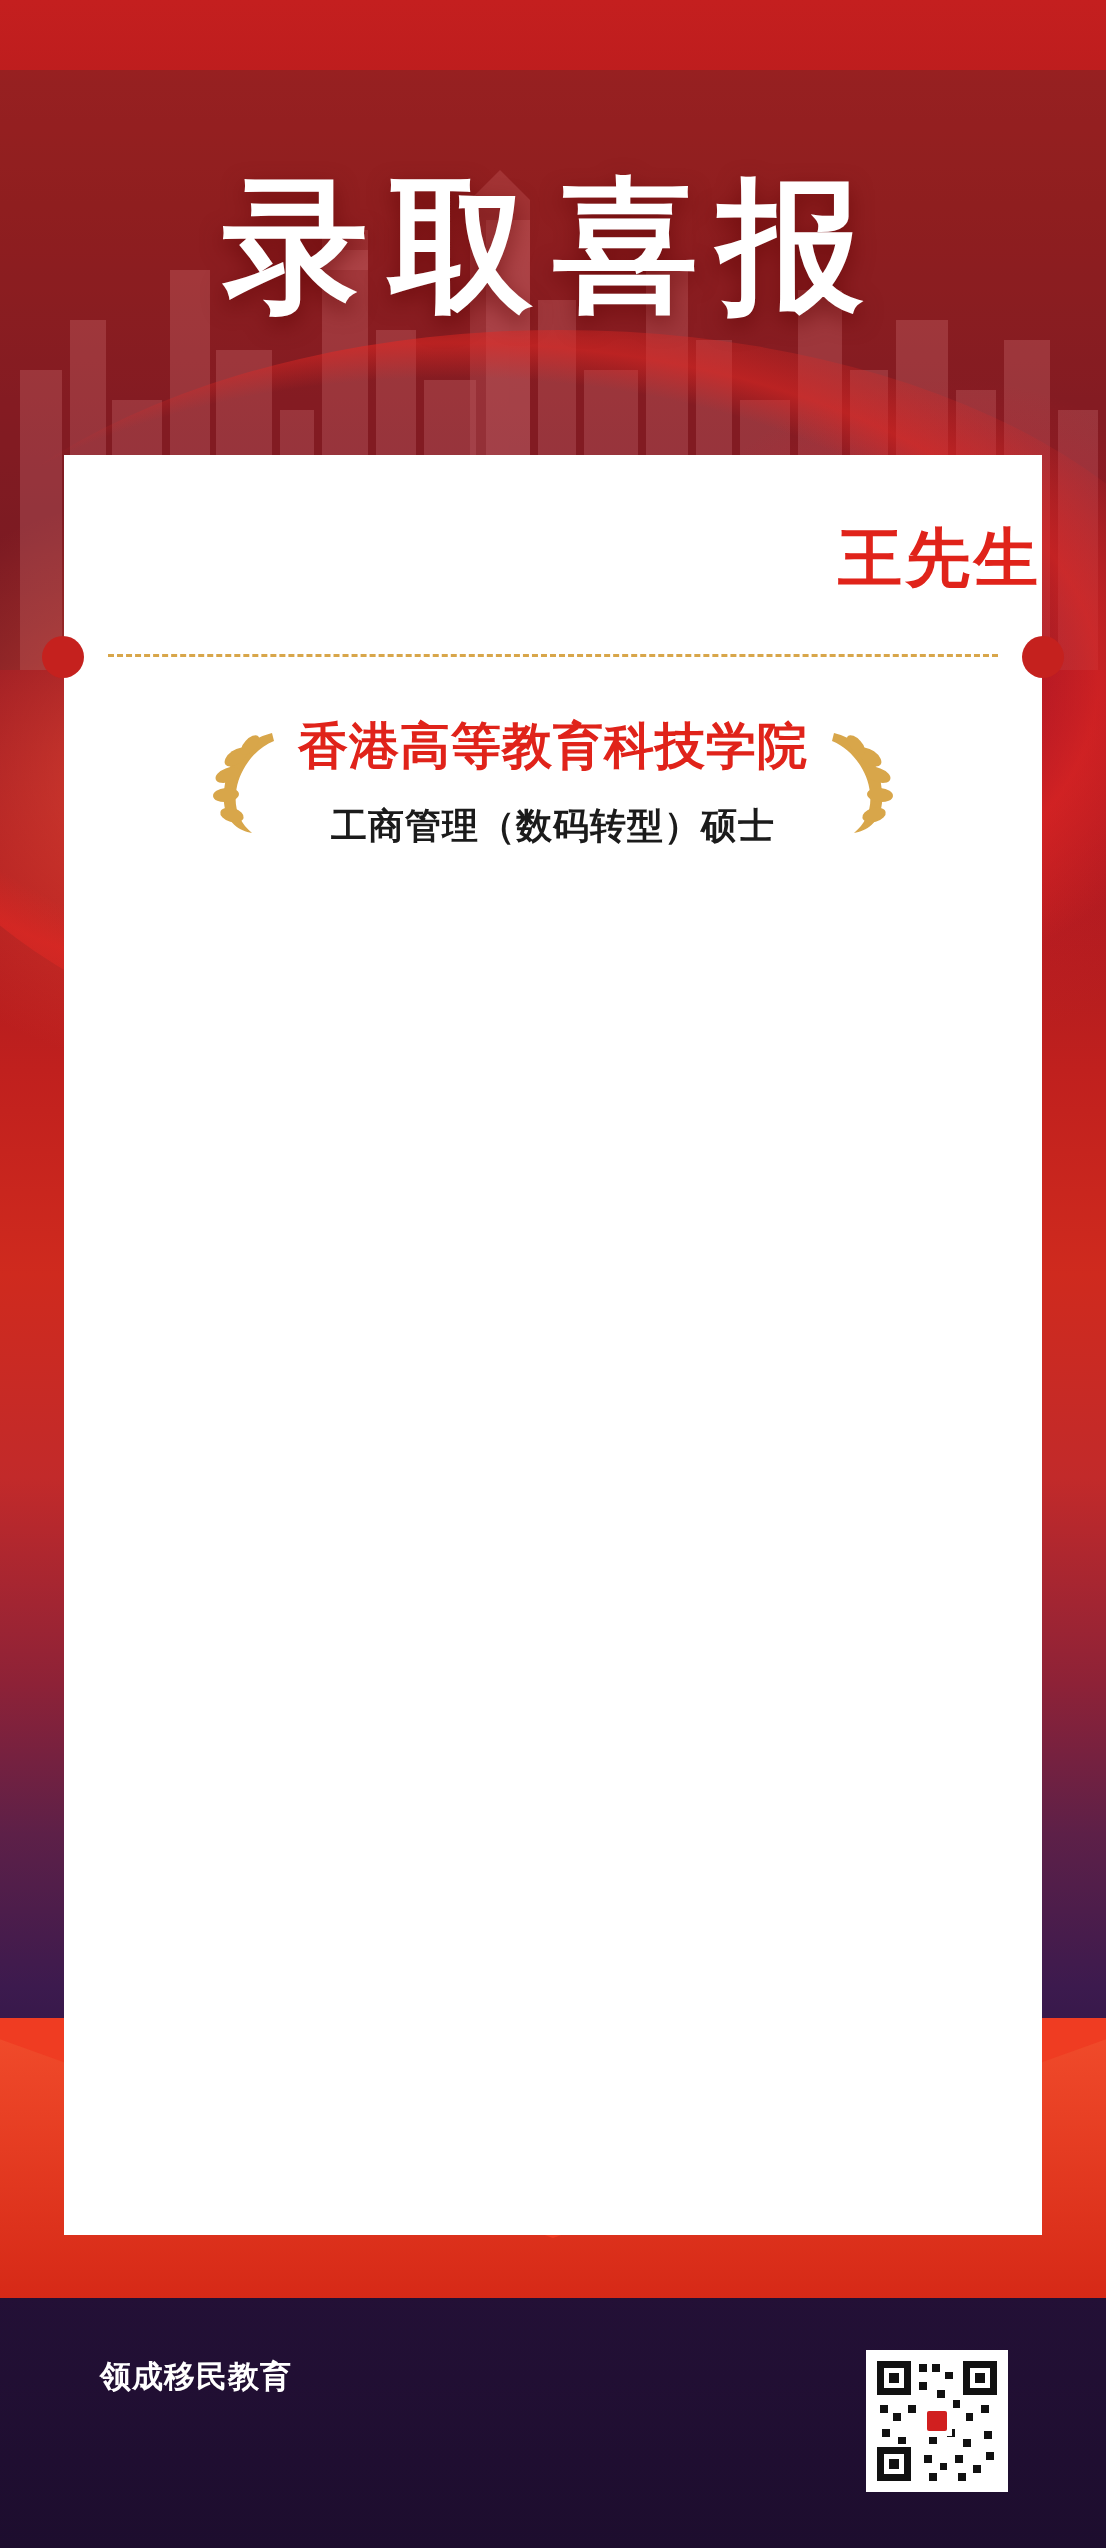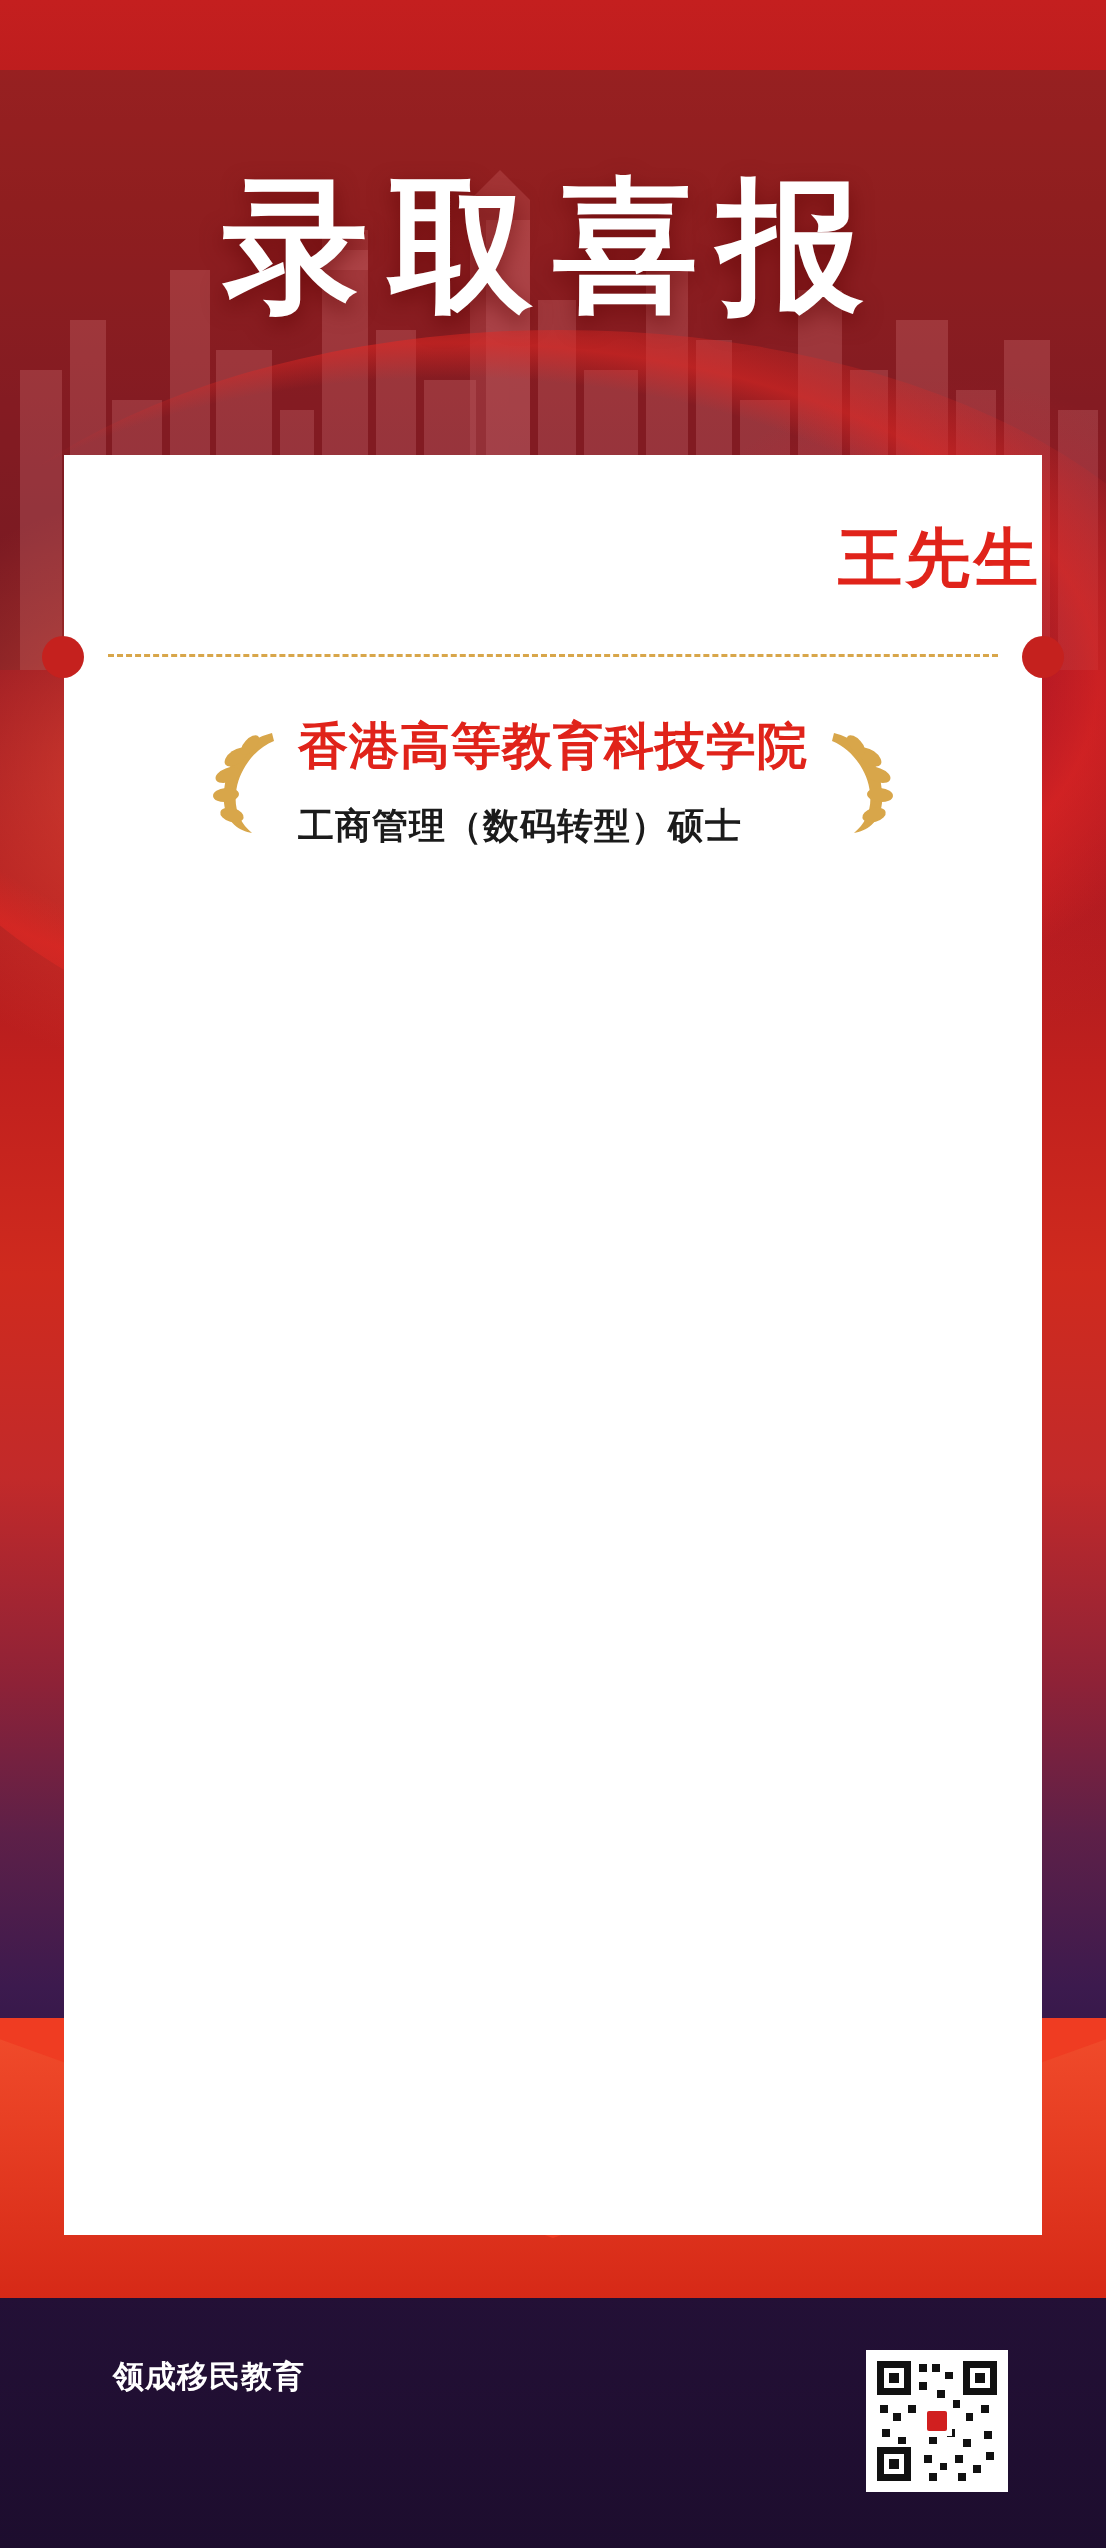--- a/index.html
+++ b/index.html
@@ -150,21 +150,21 @@
     display: flex;
     align-items: center;
     justify-content: center;
     gap: 18px;
   }
   .laurel {
     width: 70px; height: 110px;
     color: #d8a64a;
     flex: 0 0 auto;
   }
-  .school-names { text-align: left; }
+  .school-names { text-align: center; }
   .school-name {
     font-size: 50px;
     font-weight: bold;
     color: #e0231a;
     letter-spacing: 1px;
   }
   .program-name {
     margin-top: 22px;
     font-size: 36px;
     font-weight: bold;
@@ -345,21 +345,21 @@
   
   .footer {
     position: absolute;
     left: 0; bottom: 0;
     width: 1106px;
     height: 250px;
     z-index: 6;
   }
   .footer-title {
     position: absolute;
-    left: 113px; top: 58px;
+    left: 100px; top: 58px;
     font-size: 31px;
     color: #ffffff;
     font-weight: bold;
     letter-spacing: 1px;
   }
   .footer-desc {
     position: absolute;
     left: 96px; top: 110px;
     width: 700px;
     font-size: 23px;

